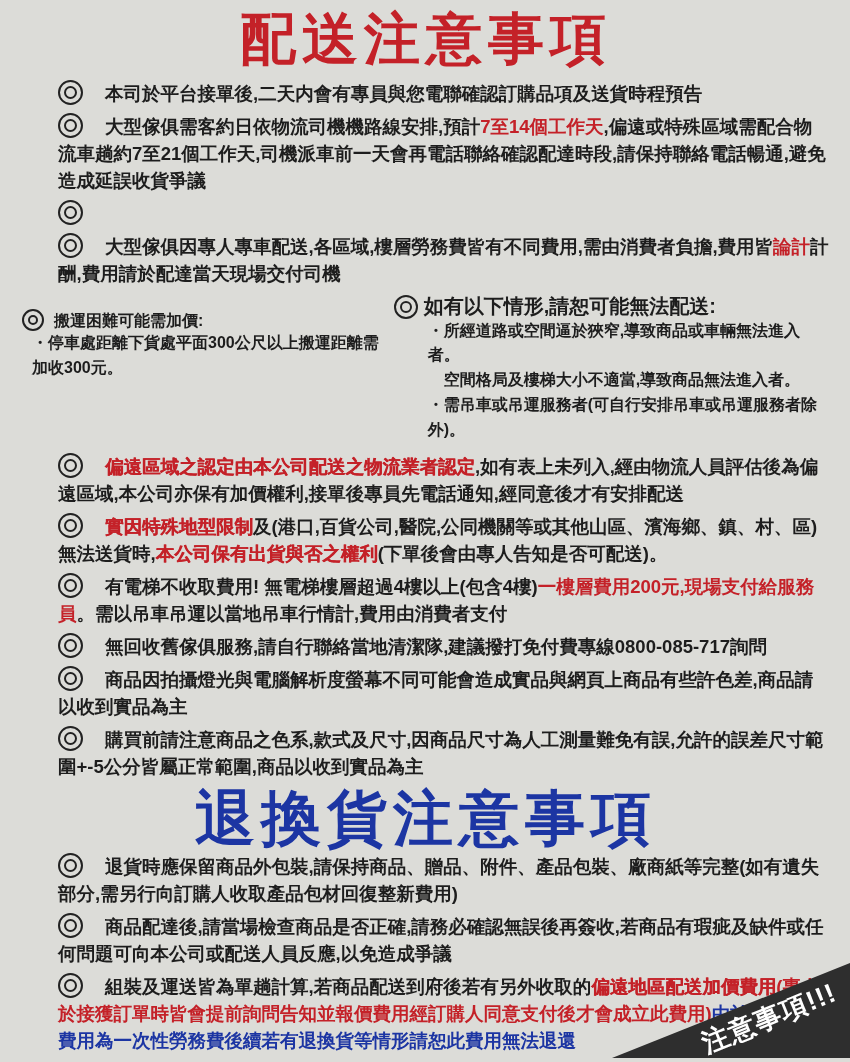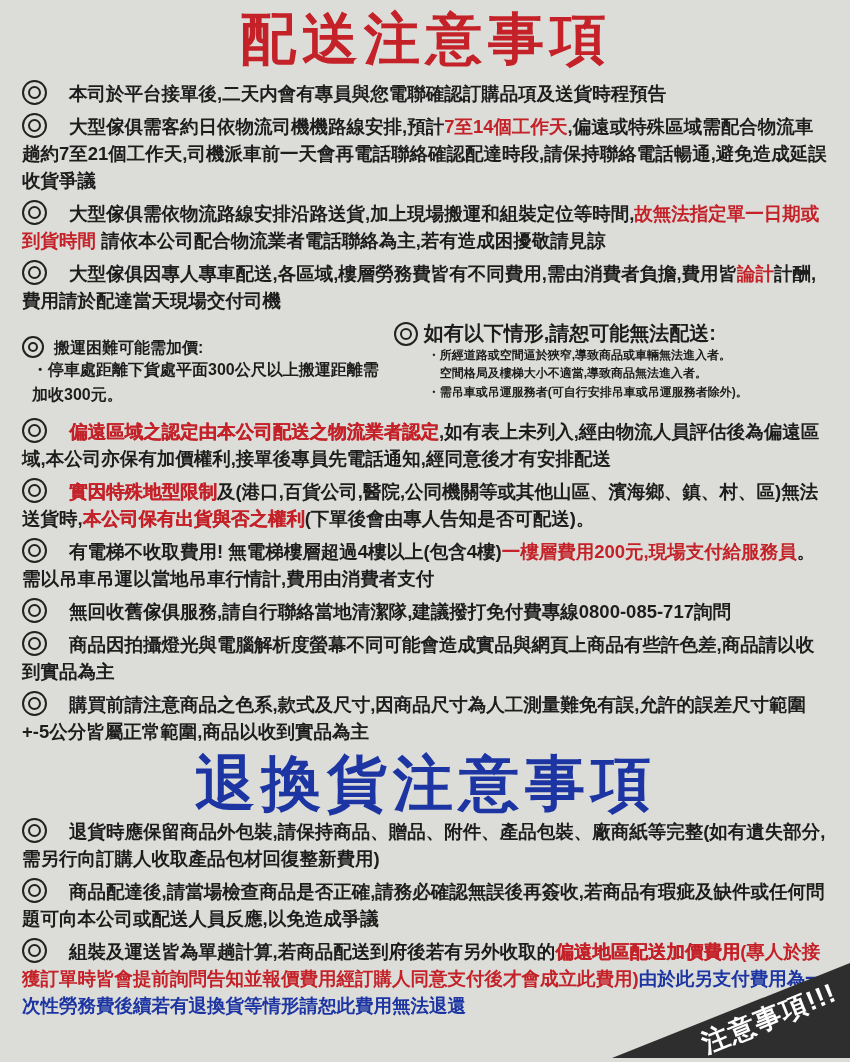--- a/index.html
+++ b/index.html
@@ -29,20 +29,21 @@
   }
   .t-red{color:var(--red);}
   .t-blue{color:var(--blue);}
   .returns-title{font-size:60px;margin:6px 0 1px 0;}
 
   .item{
     margin-bottom:6px;
     font-size:18.5px;
     font-weight:bold;
     line-height:27px;
+    margin-left:36px;
   }
   .bullet{
     display:inline-block;
     width:25px;height:25px;
     border:2.5px solid #222;
     border-radius:50%;
     position:relative;
     vertical-align:-5px;
     margin-right:22px;
   }
@@ -59,21 +60,21 @@
   
   .notes{display:flex;margin:0 0 10px 0;}
   .note-left{width:46%;padding-top:16px;}
   .note-right{width:54%;}
   .note-head{font-size:16px;font-weight:bold;line-height:1.3;}
   .note-right .note-head{font-size:20px;}
   .note-left .bullet{width:22px;height:22px;margin-right:10px;vertical-align:-5px;}
   .note-right .bullet{width:24px;height:24px;margin-right:6px;vertical-align:-6px;}
   .nline{font-weight:bold;line-height:1.55;}
   .note-left .nline{font-size:16px;padding-left:10px;}
-  .note-right .nline{font-size:12px;padding-left:34px;}
+  .note-right .nline{font-size:16px;padding-left:34px;}
 
   
   .ribbon{
     position:absolute;
     right:0;bottom:4px;
     width:238px;height:95px;
     background:var(--ribbon);
     -webkit-clip-path:polygon(100% 0,100% 100%,0 100%);
     clip-path:polygon(100% 0,100% 100%,0 100%);
   }
@@ -92,21 +93,21 @@
 </head>
 <body>
 
 <div class="page">
 
   <h1 class="main-title t-red">配送注意事項</h1>
 
   <div>
       <div class="item"><span class="bullet"><span class="bullet-inner"></span></span><span><span class="c-k">本司於平台接單後,二天内會有專員與您電聯確認訂購品項及送貨時程預告</span></span></div>
       <div class="item"><span class="bullet"><span class="bullet-inner"></span></span><span><span class="c-k">大型傢俱需客約日依物流司機機路線安排,預計</span><span class="c-r">7至14個工作天</span><span class="c-k">,偏遠或特殊區域需配合物流車趟約7至21個工作天,司機派車前一天會再電話聯絡確認配達時段,請保持聯絡電話暢通,避免造成延誤收貨爭議</span></span></div>
-      <div class="item"><span class="bullet"><span class="bullet-inner"></span></span><span><span class="c-k">大型傢俱需依物流路線安排沿路送貨,加上現場搬運和組裝定位等時間,</span><span class="c-r">故無法指定單一日期或到貨時間</span><span class="c-k"> 請依本公司配合物流業者電話聯絡為主,若有造成困擾敬請見諒</span></span></div>
+      <div class="item"><span class="bullet"><span class="bullet-inner"></span></span></div>
       <div class="item"><span class="bullet"><span class="bullet-inner"></span></span><span><span class="c-k">大型傢俱因專人專車配送,各區域,樓層勞務費皆有不同費用,需由消費者負擔,費用皆</span><span class="c-r">論計</span><span class="c-k">計酬,費用請於配達當天現場交付司機</span></span></div>
     </div>
 
   <div class="notes">
     <div class="note-left">
       <div class="note-head">
         <span class="bullet"><span class="bullet-inner"></span></span><span>搬運困難可能需加價:</span>
       </div>
       <div>
           <div class="nline">・停車處距離下貨處平面300公尺以上搬運距離需加收300元。</div>

